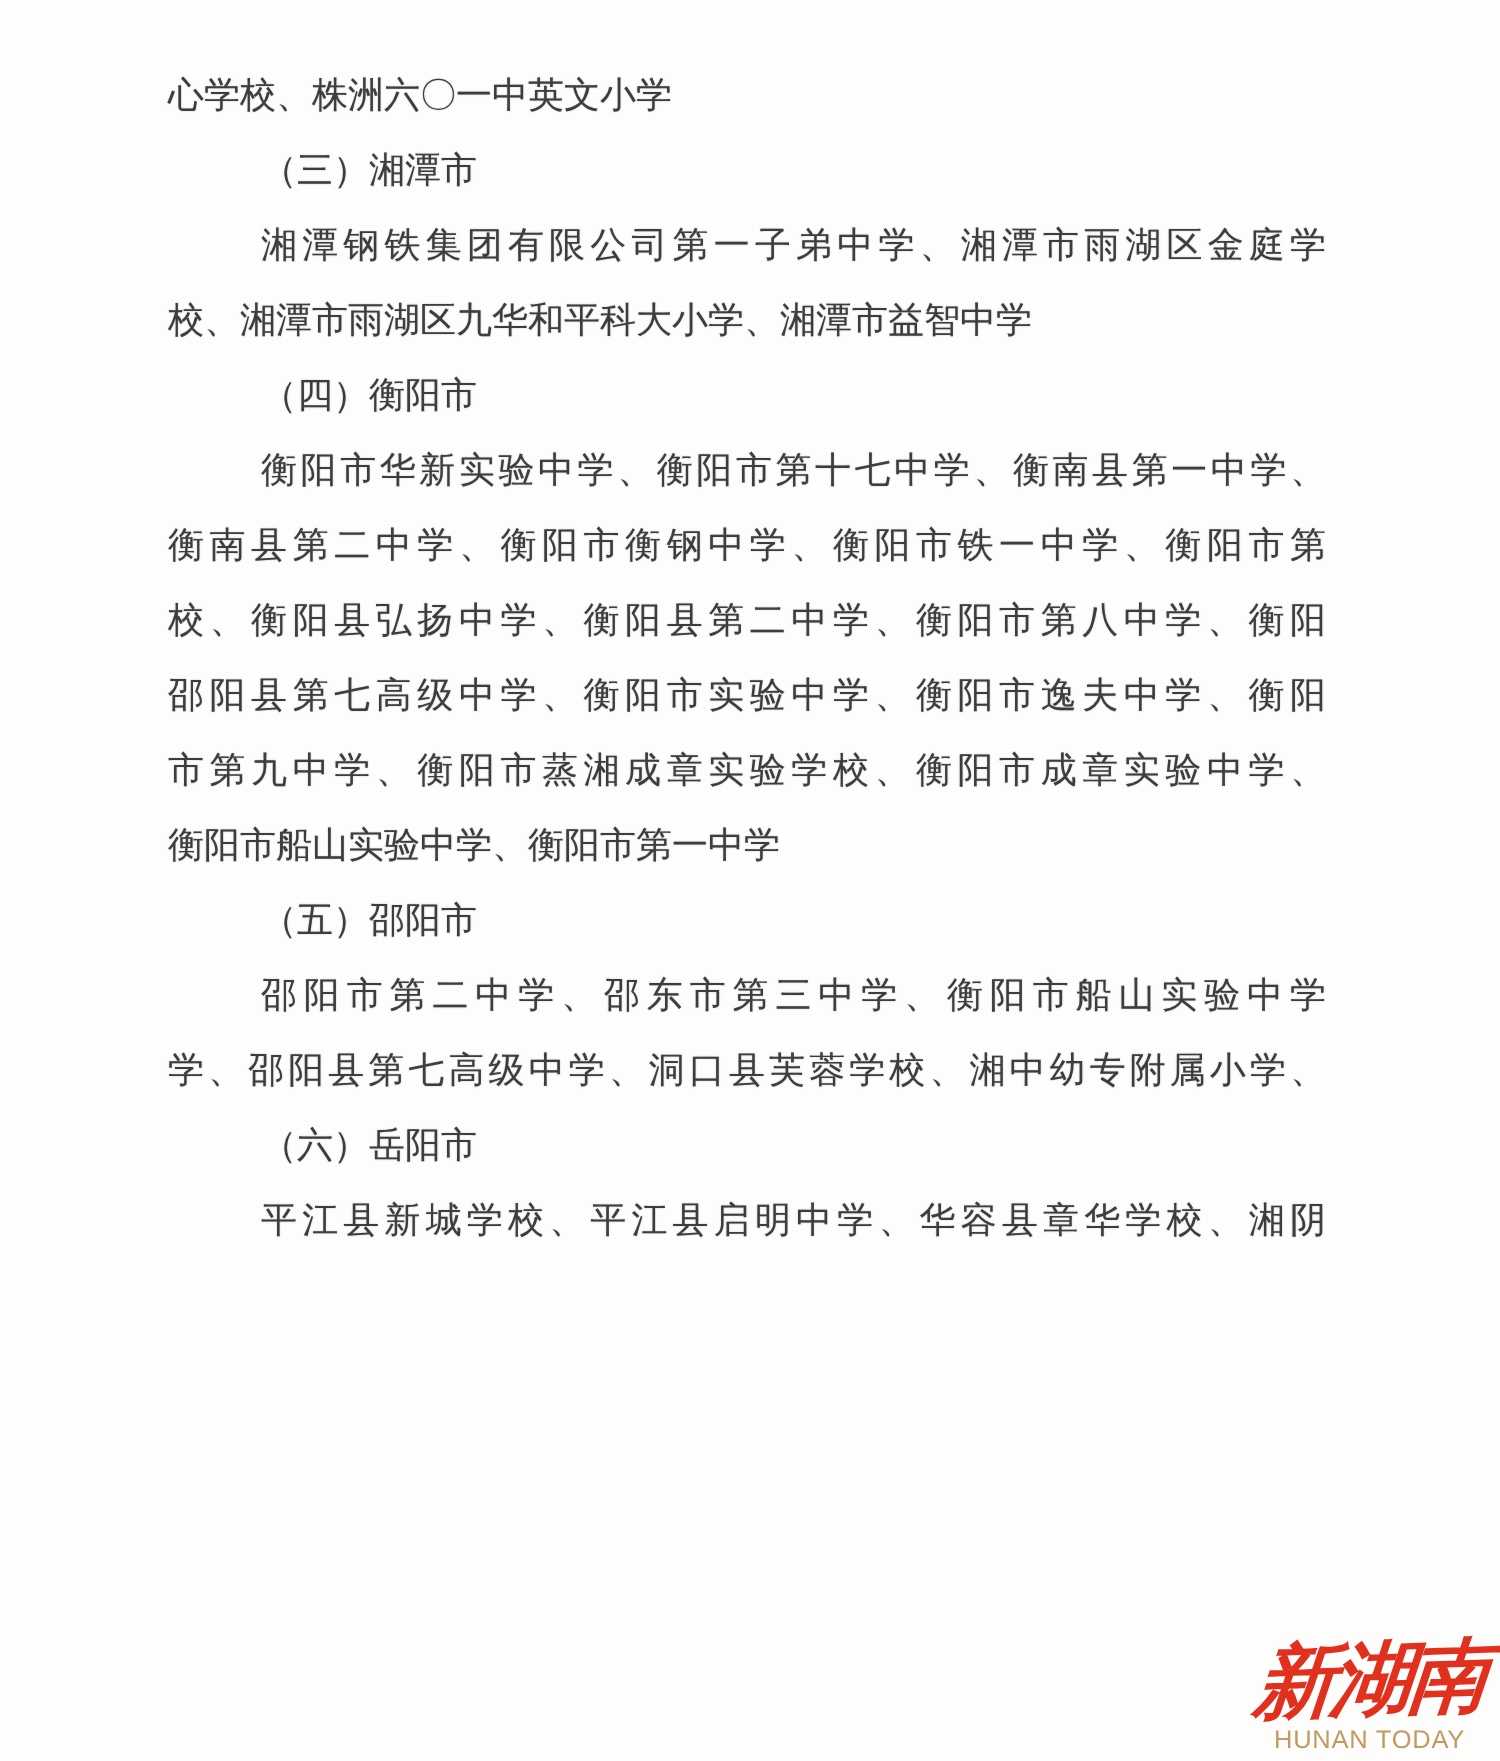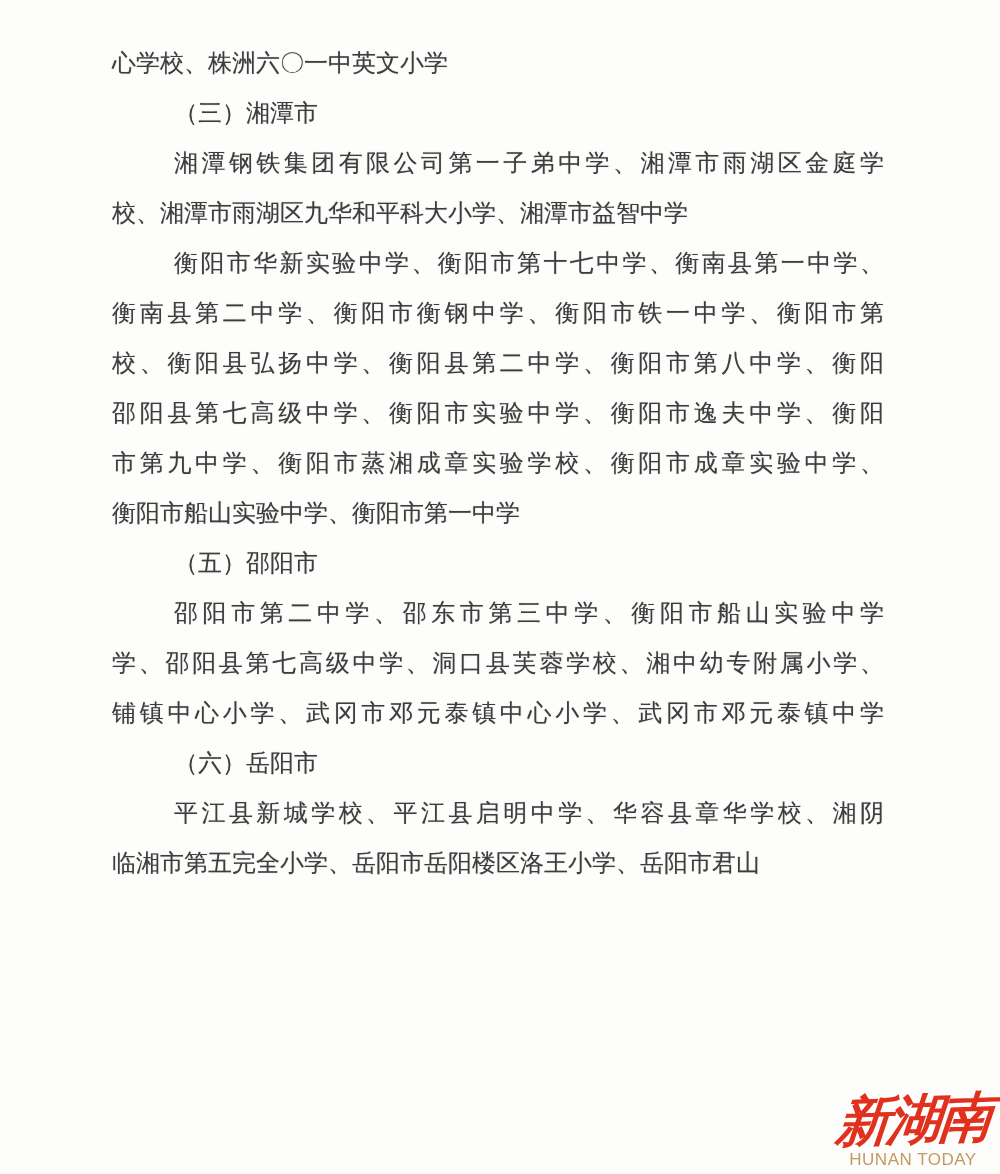--- a/index.html
+++ b/index.html
@@ -65,33 +65,32 @@
 </head>
 <body>
 
 <div class="page" style="background: rgb(253, 253, 252);">
 
   <div class="doc" id="doc-body" style="color: rgb(61, 61, 61);">
       <div class="line">心学校、株洲六〇一中英文小学</div>
       <div class="line indent">（三）湘潭市</div>
       <div class="line indent justify">湘潭钢铁集团有限公司第一子弟中学、湘潭市雨湖区金庭学</div>
       <div class="line">校、湘潭市雨湖区九华和平科大小学、湘潭市益智中学</div>
+      <div class="line indent">（四）衡阳市</div>
       <div class="line indent justify">衡阳市华新实验中学、衡阳市第十七中学、衡南县第一中学、</div>
       <div class="line justify">衡南县第二中学、衡阳市衡钢中学、衡阳市铁一中学、衡阳市第</div>
       <div class="line justify">校、衡阳县弘扬中学、衡阳县第二中学、衡阳市第八中学、衡阳</div>
       <div class="line justify">邵阳县第七高级中学、衡阳市实验中学、衡阳市逸夫中学、衡阳</div>
       <div class="line justify">市第九中学、衡阳市蒸湘成章实验学校、衡阳市成章实验中学、</div>
       <div class="line">衡阳市船山实验中学、衡阳市第一中学</div>
       <div class="line indent">（五）邵阳市</div>
       <div class="line indent justify">邵阳市第二中学、邵东市第三中学、衡阳市船山实验中学</div>
       <div class="line justify">学、邵阳县第七高级中学、洞口县芙蓉学校、湘中幼专附属小学、</div>
-      <div class="line justify">铺镇中心小学、武冈市邓元泰镇中心小学、武冈市邓元泰镇中学</div>
       <div class="line indent">（六）岳阳市</div>
       <div class="line indent justify">平江县新城学校、平江县启明中学、华容县章华学校、湘阴</div>
-      <div class="line">临湘市第五完全小学、岳阳市岳阳楼区洛王小学、岳阳市君山</div>
     </div>
 
   <div class="logo">
     <div class="logo-cn" style="color: rgb(226, 48, 31);">新湖南</div>
     <div class="logo-en" style="color: rgb(194, 154, 98);">HUNAN TODAY</div>
   </div>
 
 </div>
 
 </body></html>

